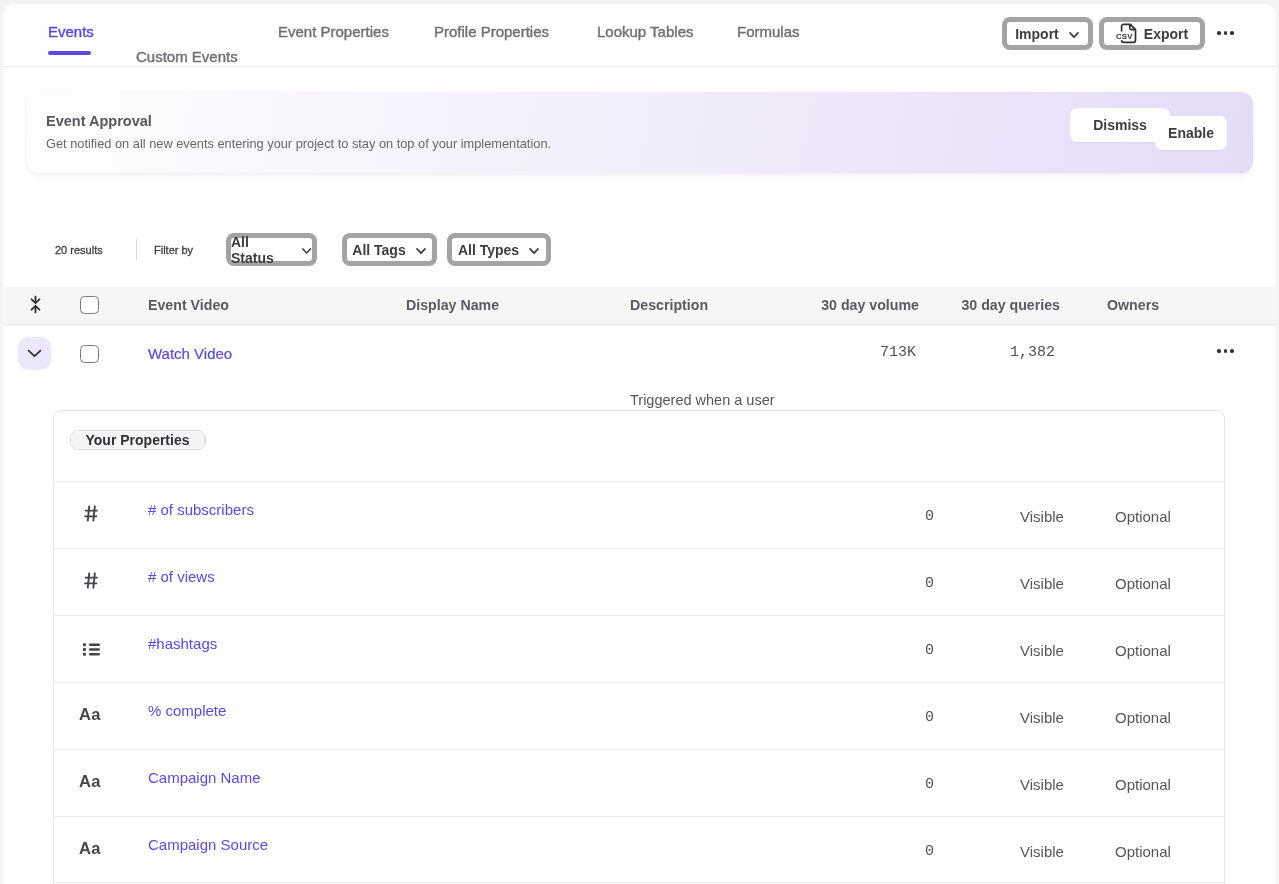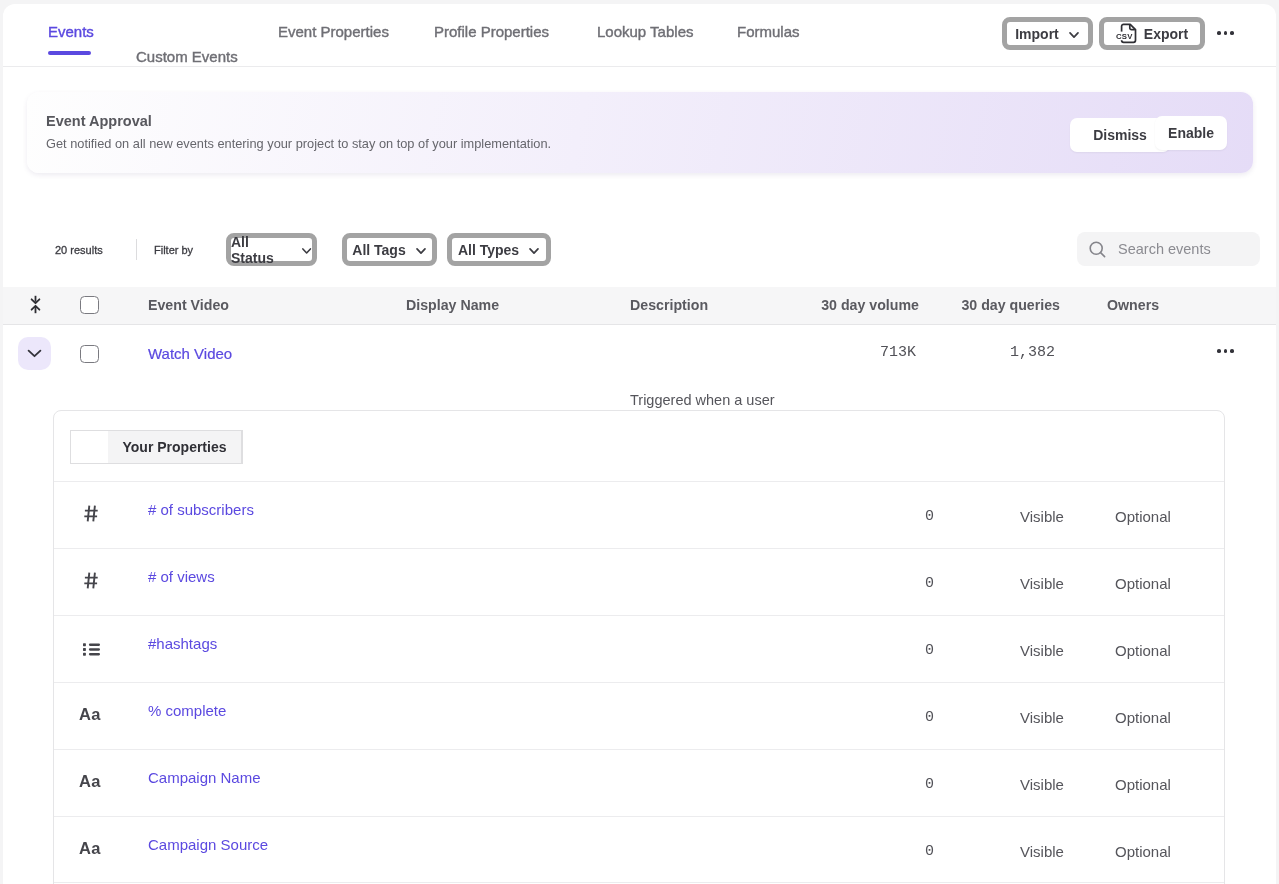--- a/index.html
+++ b/index.html
@@ -40,22 +40,22 @@
   
   .expander { position:absolute; left:18px; top:337px; width:33px; height:33px; border-radius:10px;
               background:#ece7fb; display:flex; align-items:center; justify-content:center; }
   .link { color:#5b49e0; font-size:15px; -webkit-text-stroke:0.2px currentColor; }
   .mono { font-family:"Liberation Mono", monospace; font-size:15px; color:#515157; }
   .dots { display:flex; gap:2.9px; }
   .dots i { width:3.7px; height:3.7px; border-radius:50%; background:#33333a; }
   
   .panel { position:absolute; left:53px; top:410px; width:1172px; height:475px;
            border:1px solid #e5e5e7; border-radius:8px 8px 0 0; background:#fff; }
-  .tabs { position:absolute; left:16px; top:19px; height:34px; display:flex;
-          border:1px solid #dedee0; border-radius:0; overflow:hidden;padding-left:37px; }
+  .tabs { position:absolute; left:16px; top:19px; height:20px; display:flex;
+          border:1px solid #dedee0; border-radius:8px; overflow:hidden; }
   .tab { display:flex; align-items:center; justify-content:center; font-size:14px; font-weight:700; }
   .tab.on { width:134px; background:#f4f4f5; color:#303036; border-right:1px solid #dedee0; }
   .tab.off { width:164px; background:#fff; color:#8f8f95; }
   .prow { position:absolute; left:0; width:1170px; height:67px; border-top:1px solid #ececee; }
   .picon { position:absolute; left:27px; width:20px; text-align:center; color:#4a4a50; }
   .pname { position:absolute; left:94px; font-size:15px; color:#5b49e0; white-space:nowrap; }
   .pzero { position:absolute; right:290px; font-family:"Liberation Mono",monospace; font-size:15px; color:#515157; }
   .pvis  { position:absolute; left:966px; font-size:15px; color:#55555b; }
   .popt  { position:absolute; left:1061px; font-size:15px; color:#55555b; }
 </style>
@@ -90,47 +90,40 @@
   <div class="dots abs" style="left:1217px; top:31px;">
       <i></i>
       <i></i>
       <i></i>
     </div>
 
   <div class="banner">
     <h3>Event Approval</h3>
     <p>Get notified on all new events entering your project to stay on top of your implementation.</p>
   </div>
-  <button class="wbtn" style="left:1070px; top:118px; width:100px;">Dismiss</button>
+  <button class="wbtn" style="left:1070px; top:108px; width:100px;">Dismiss</button>
   <button class="wbtn" style="left:1155px; top:116px; width:72px;">Enable</button>
 
   <div class="ftext" style="left:55px;">20 results</div>
   <div class="abs" style="left:136px; top:239px; width:1px; height:21px; background:#dcdcde;"></div>
   <div class="ftext" style="left:154px;">Filter by</div>
   <div class="btn fbtn" style="left:226px; width:91px;">All Status
     <svg class="chev" viewBox="0 0 12 12" fill="none">
         <path d="M2 3.8 L6 8.1 L10 3.8" stroke="#3c3c42" stroke-width="1.7" stroke-linecap="round" stroke-linejoin="round"></path>
       </svg>
   </div>
   <div class="btn fbtn" style="left:342px; width:95px;">All Tags
     <svg class="chev" viewBox="0 0 12 12" fill="none">
         <path d="M2 3.8 L6 8.1 L10 3.8" stroke="#3c3c42" stroke-width="1.7" stroke-linecap="round" stroke-linejoin="round"></path>
       </svg>
   </div>
   <div class="btn fbtn" style="left:447px; width:104px;">All Types
     <svg class="chev" viewBox="0 0 12 12" fill="none">
         <path d="M2 3.8 L6 8.1 L10 3.8" stroke="#3c3c42" stroke-width="1.7" stroke-linecap="round" stroke-linejoin="round"></path>
       </svg>
-  </div>
-  <div class="search">
-    <svg width="17" height="17" viewBox="0 0 17 17" fill="none" style="margin-left:12px; margin-top:1px;">
-      <circle cx="7.2" cy="7.2" r="6" stroke="#85858b" stroke-width="1.6"></circle>
-      <path d="M11.6 11.6 L15.6 15.6" stroke="#85858b" stroke-width="1.6" stroke-linecap="round"></path>
-    </svg>
-    <span>Search events</span>
   </div>
 
   <div class="thead"></div>
   <svg class="abs" style="left:28px; top:295px;" width="15" height="19" viewBox="0 0 15 19" fill="none">
     <path d="M7.5 0.8 V6.8" stroke="#2e2e33" stroke-width="1.8"></path>
     <path d="M3.6 4.3 L7.5 8.2 L11.4 4.3" stroke="#2e2e33" stroke-width="1.8" stroke-linejoin="round" stroke-linecap="round"></path>
     <path d="M7.5 18.2 V12.2" stroke="#2e2e33" stroke-width="1.8"></path>
     <path d="M3.6 14.7 L7.5 10.8 L11.4 14.7" stroke="#2e2e33" stroke-width="1.8" stroke-linejoin="round" stroke-linecap="round"></path>
   </svg>
   <div class="checkbox" style="left:80px; top:296px;"></div>

